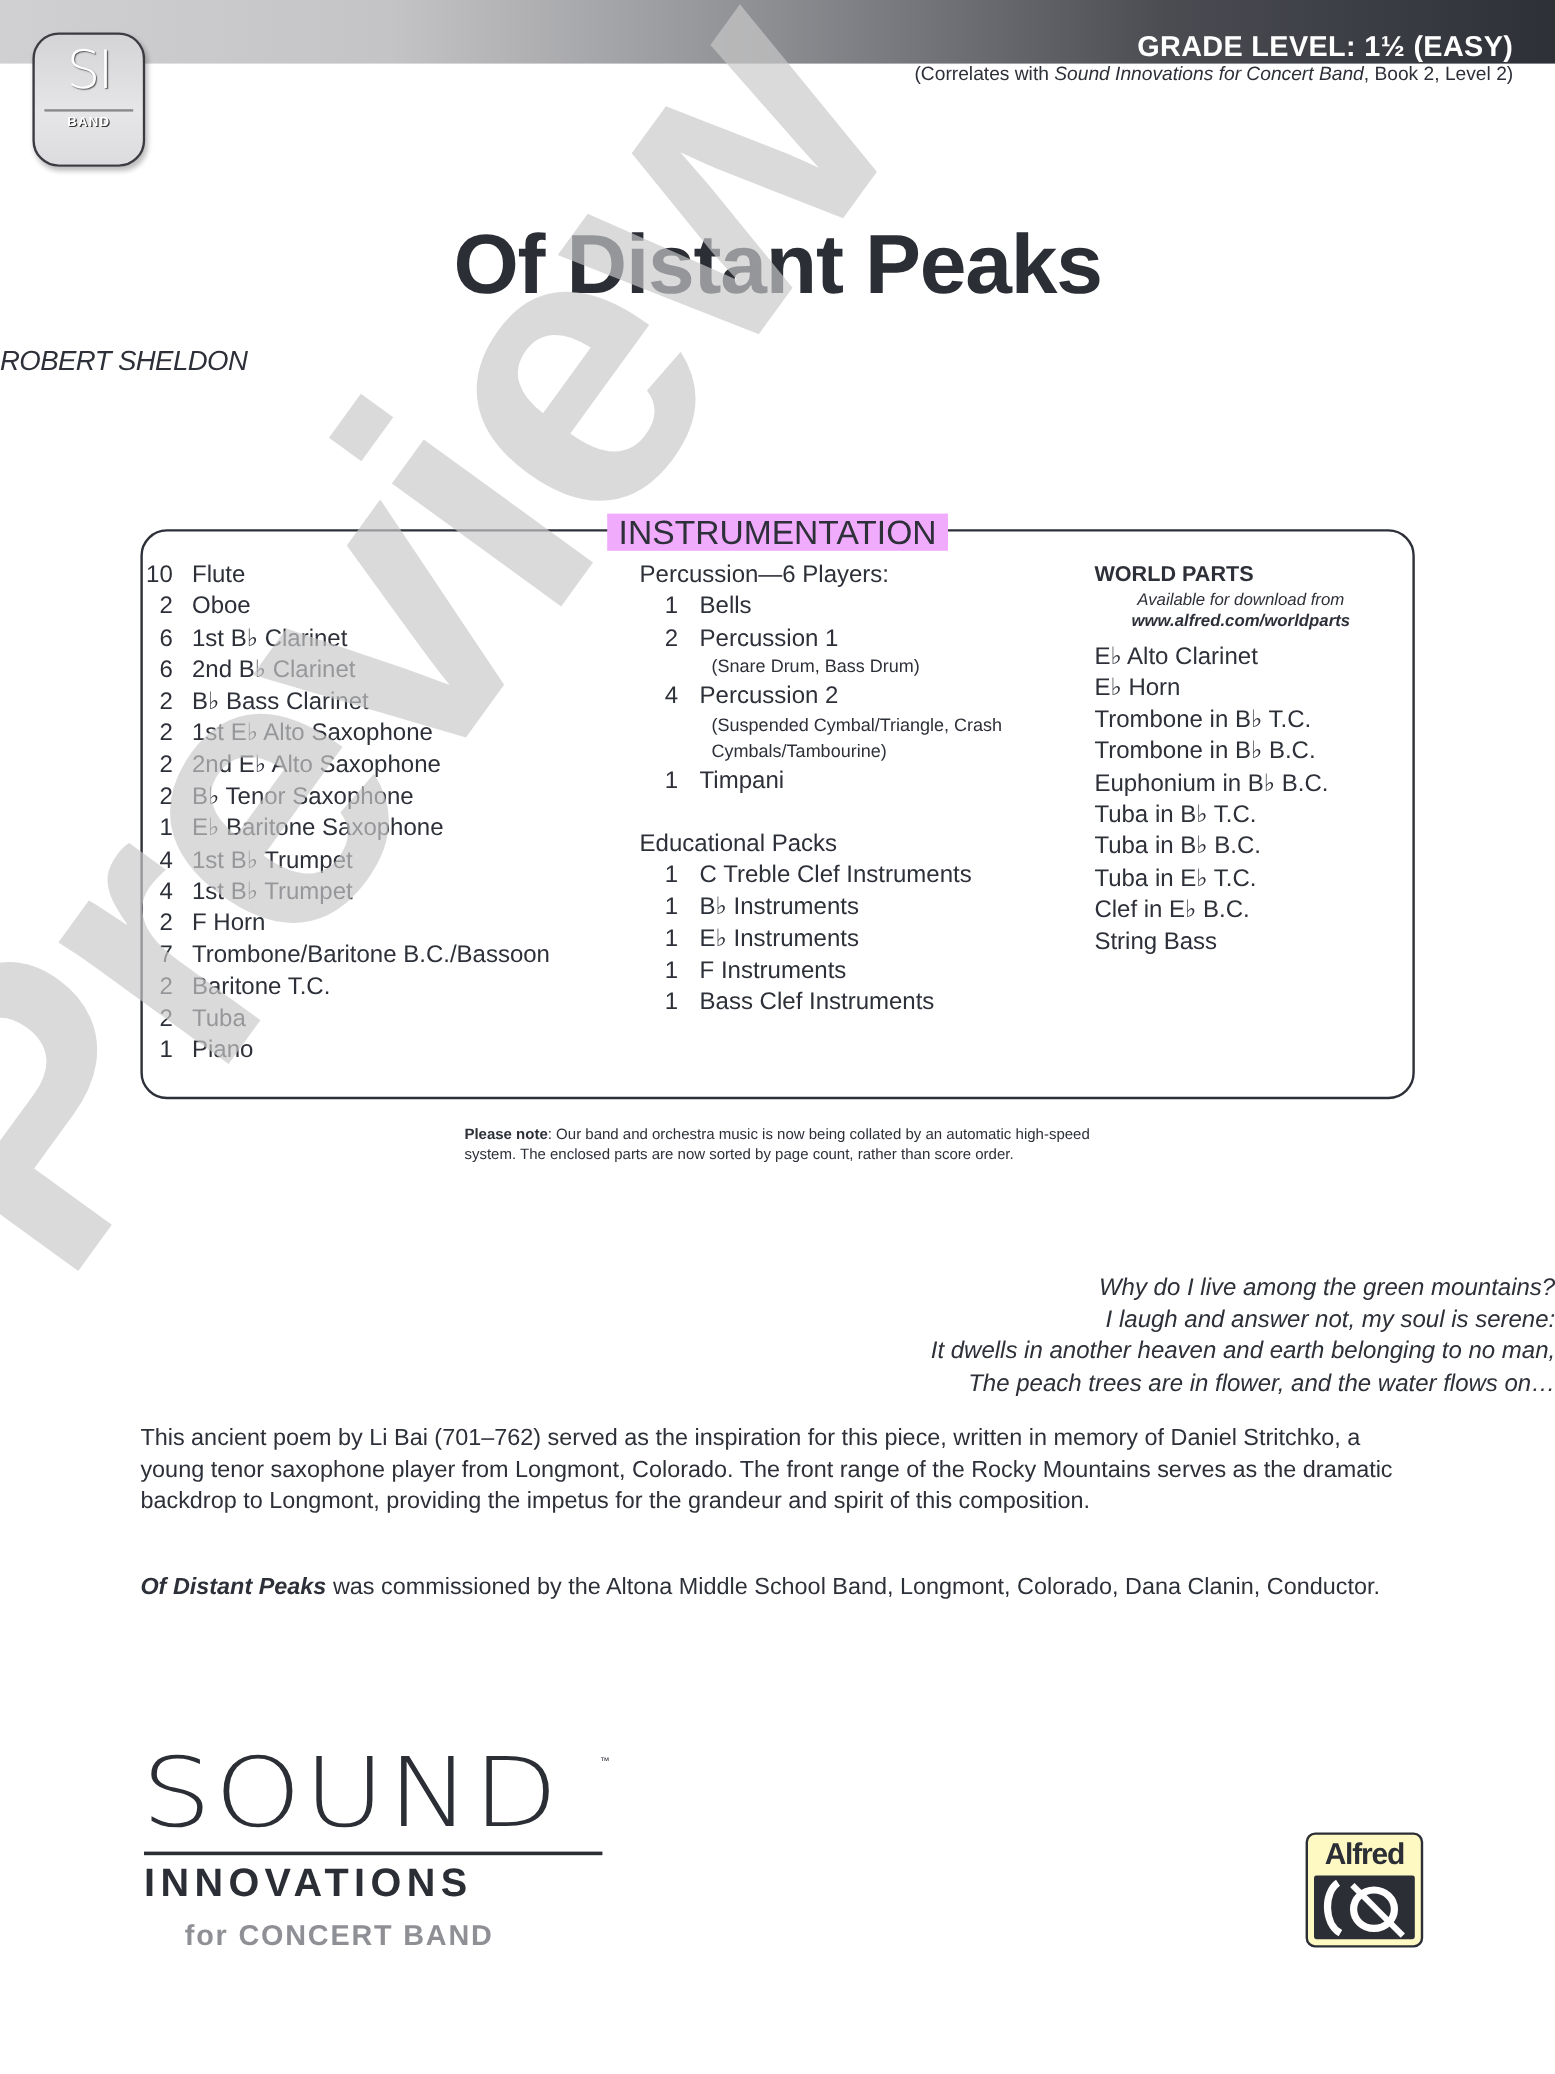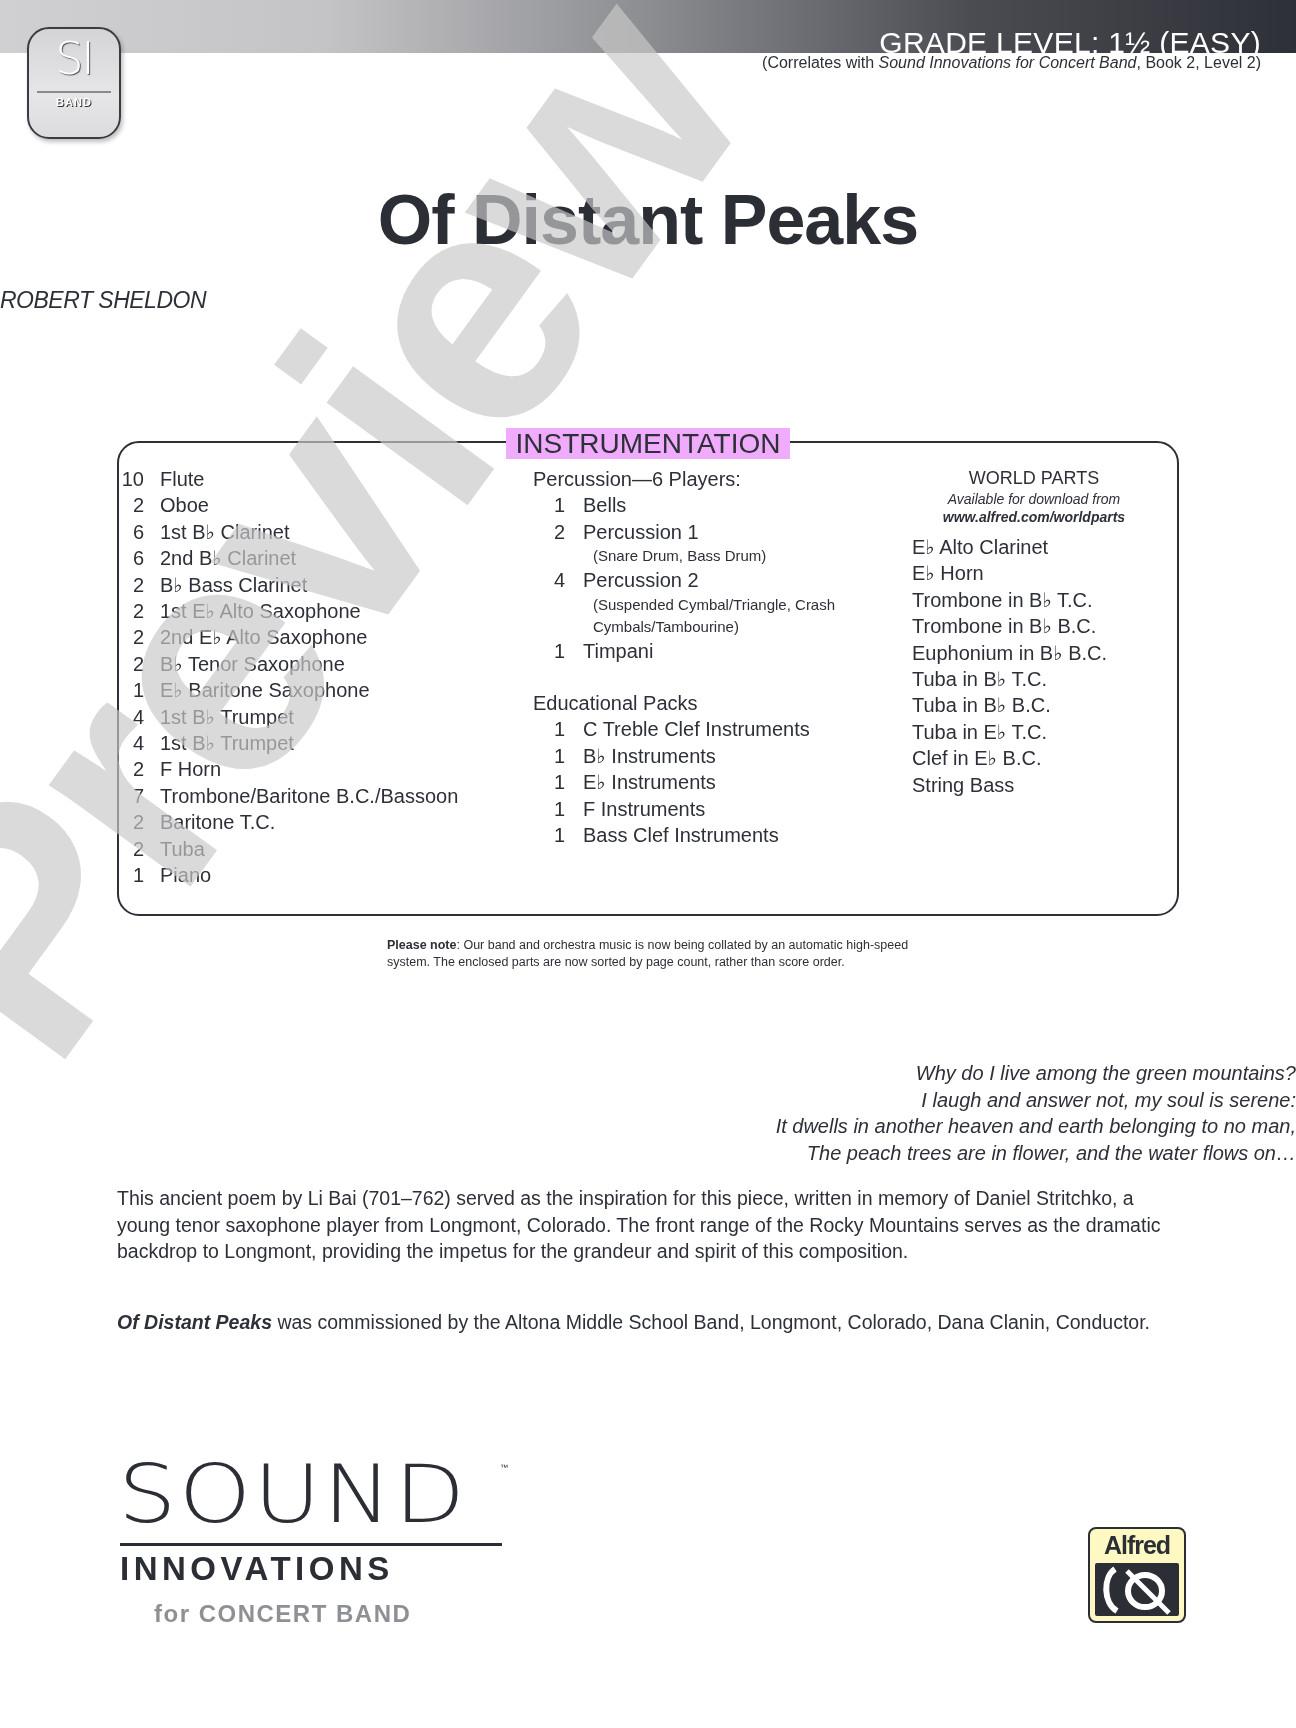--- a/index.html
+++ b/index.html
@@ -26,21 +26,21 @@
   }
   .si-logo .si-line {
     position: absolute; left: 8px; right: 8px; top: 62px; height: 2px; background: #8a8a8e;
   }
   .si-logo .si-band {
     position: absolute; left: 0; right: 0; top: 67px; text-align: center;
     font-size: 11px; font-weight: bold; color: #ffffff; text-shadow: 1px 1px 0 #333;
     letter-spacing: 1px;
   }
   .grade {
-    position: absolute; right: 35px; top: 26px; font-weight: normal; font-size: 30px;
+    position: absolute; right: 35px; top: 26px; font-weight: bold; font-size: 24px;
     color: #ffffff; letter-spacing: 0.3px;
   }
   .correlates {
     position: absolute; right: 35px; top: 54px; font-size: 16px; color: #2d3038;
   }
   .correlates i { font-style: italic; }
   .title {
     position: absolute; left: 0; width: 1296px; top: 180px; text-align: center;
     font-size: 70px; font-weight: bold; color: #2b2e35; letter-spacing: -1px;
   }
@@ -57,21 +57,21 @@
   }
   .instr-heading span {
     background: #f0abfc; padding: 0 10px; font-weight: normal; font-size: 28px; color: #2d3038;
   }
   .col { position: absolute; font-size: 20px; line-height: 26.4px; color: #2d3038; }
   .row { display: flex; white-space: nowrap; }
   .num { display: inline-block; text-align: right; }
   .col1 .num { width: 52px; margin-right: 16px; }
   .col2 .num { width: 32px; margin-right: 18px; }
   .sub { font-size: 15px; line-height: 22px; padding-left: 60px; white-space: nowrap; }
-  .col3 .wp-title { text-align: center; font-weight: normal; font-size: 18px; line-height: 24px; }
+  .col3 .wp-title { font-weight: bold; font-size: 18px; line-height: 24px; }
   .col3 .wp-sub { text-align: center; font-style: italic; font-size: 14px; line-height: 18px; }
   .col3 .wp-url { text-align: center; font-style: italic; font-weight: bold; font-size: 14px; line-height: 18px; margin-bottom: 8px; }
   .note {
     position: absolute; left: 387px; top: 937px; width: 530px;
     font-size: 12.5px; line-height: 17px; color: #2d3038;
   }
   .note b { font-weight: bold; }
   .poem {
     position: absolute; left: 0; width: 1296px; top: 1060px; text-align: right;
     font-style: italic; font-size: 20px; line-height: 26.5px; color: #2d3038;

